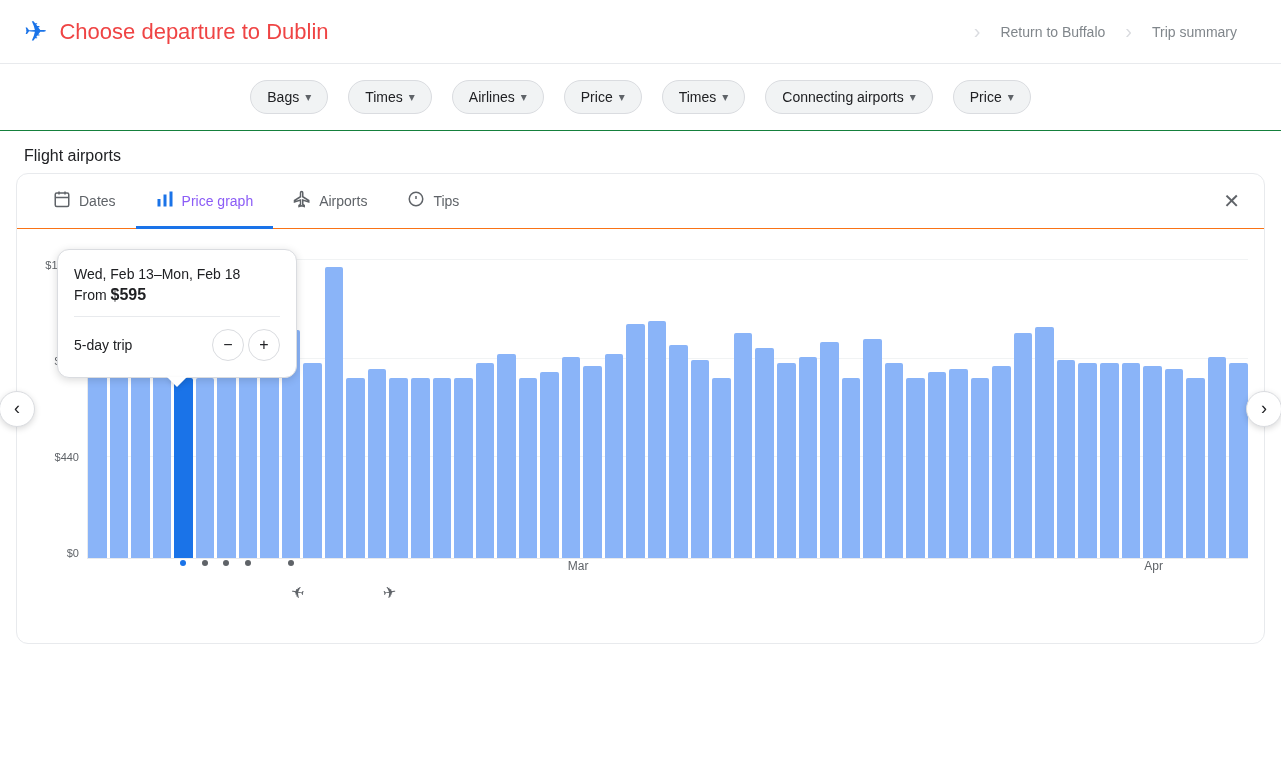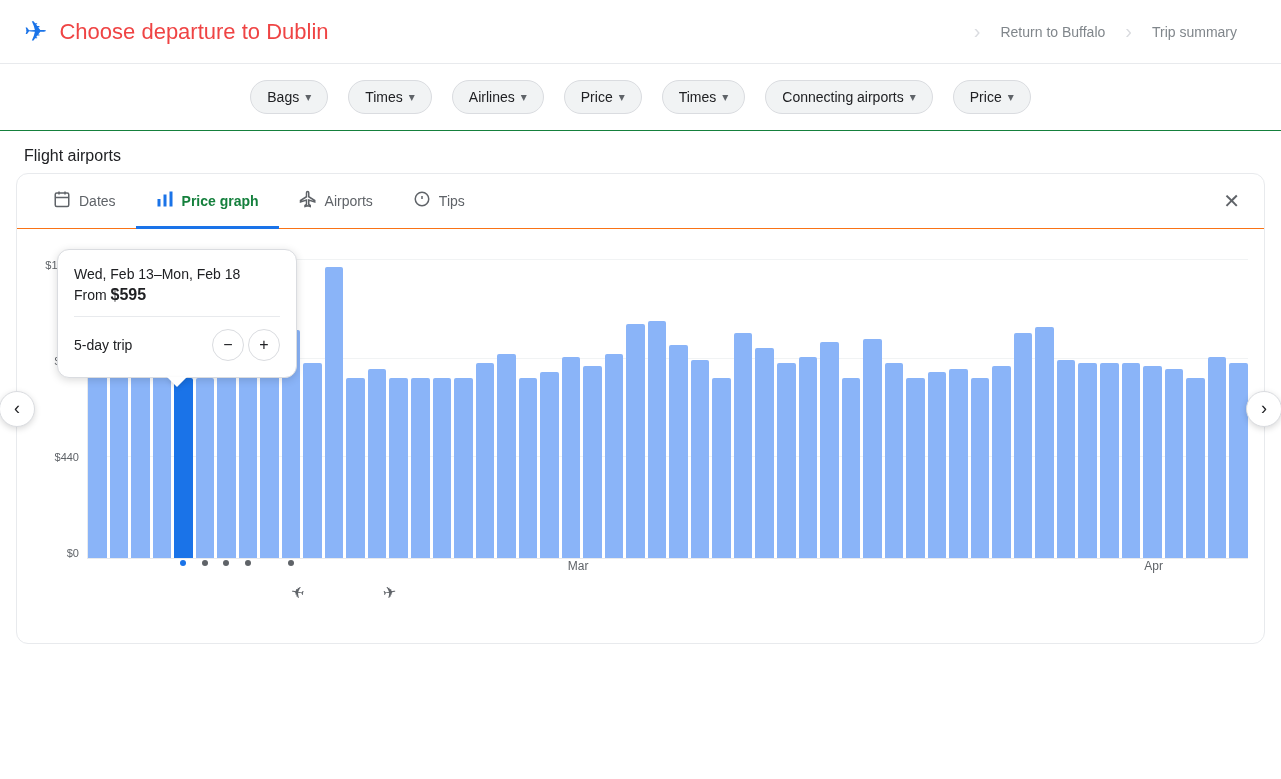--- a/index.html
+++ b/index.html
@@ -101,23 +101,23 @@
       align-items: center;
       gap: 8px;
       padding: 16px 20px 14px 20px;
       cursor: pointer;
       font-size: 14px;
       color: #5f6368;
       border-bottom: 3px solid transparent;
       margin-bottom: -1px;
     }
     .tab.active {
-      color: #15803d;
+      color: #8b5cf6;
       border-bottom: 3px solid #1a73e8;
-      font-weight: 700;
+      font-weight: 400;
     }
     .tab-icon { font-size: 16px; }
     .close-btn {
       margin-left: auto;
       cursor: pointer;
       font-size: 20px;
       color: #5f6368;
       padding: 8px;
     }
 

